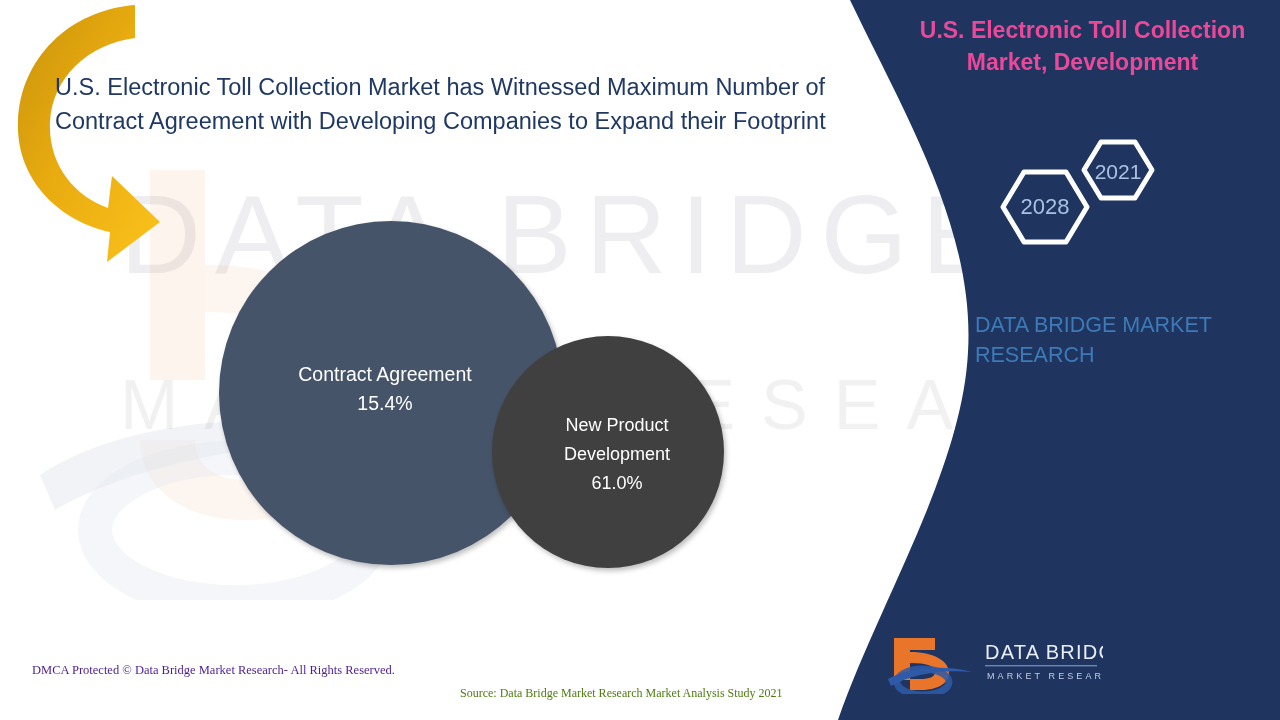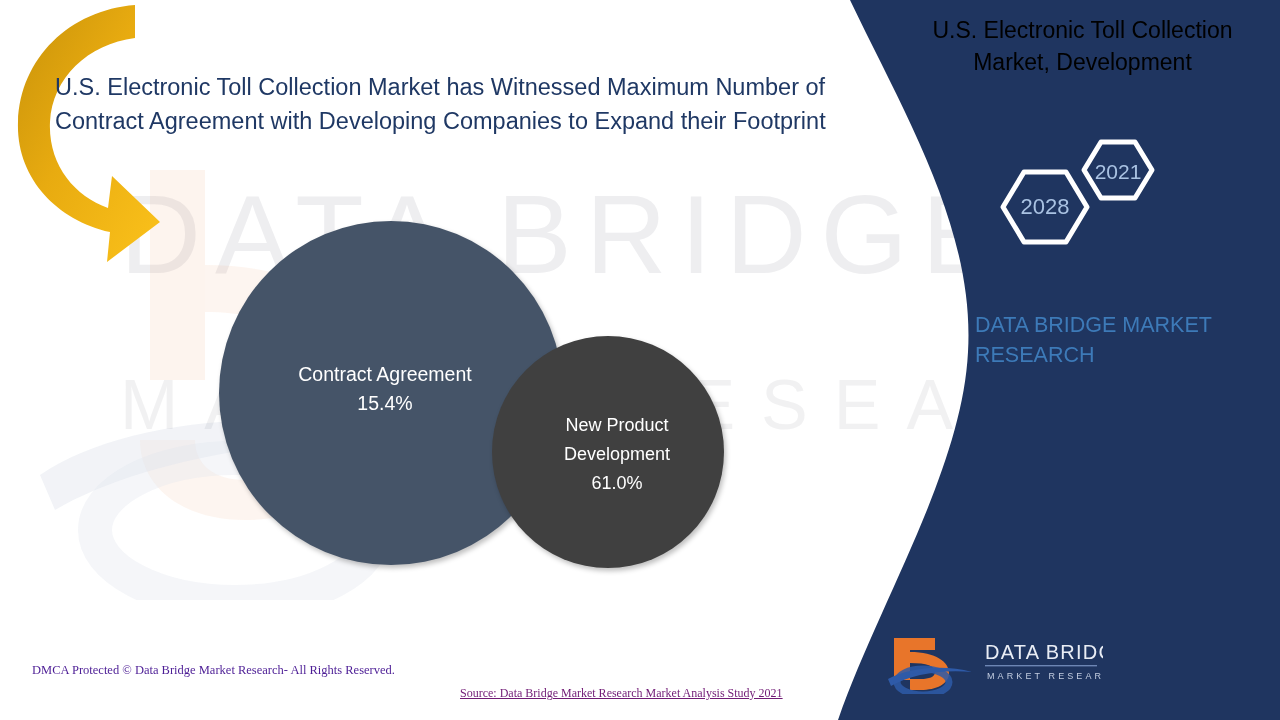--- a/index.html
+++ b/index.html
@@ -50,38 +50,38 @@
   .circle-small{
     left:492px;top:336px;width:232px;height:232px;
     background:#404040;
     box-shadow:2px 3px 5px rgba(0,0,0,0.25);
   }
   .circle-small .lbl{font-size:18px;line-height:29px;transform:translate(9px,2px);}
 
   
   .panel-title{
     position:absolute;left:905px;top:14px;width:355px;
-    color:#000000;text-align:center;font-size:23px;line-height:32px;font-weight:400;
+    color:#ec4899;text-align:center;font-size:23px;line-height:32px;font-weight:700;
   }
   .hexes{position:absolute;left:980px;top:130px;width:210px;height:160px;}
   .hex-label{fill:#a9c2e2;font-family:"Liberation Sans",sans-serif;}
   .dbmr-text{
     position:absolute;left:975px;top:310px;width:290px;text-align:left;
     color:#3d7ab8;font-size:21.5px;line-height:30px;font-weight:400;
   }
   .brand-logo{position:absolute;left:888px;top:632px;width:215px;height:62px;}
 
   
   .footer-left{
     position:absolute;left:32px;top:663px;
     font-family:"Liberation Serif", serif;font-size:12.5px;color:#4c1d95;white-space:nowrap;
   }
   .footer-source{
     position:absolute;left:460px;top:686px;
-    font-family:"Liberation Serif", serif;font-size:12px;color:#701a75;white-space:nowrap;text-decoration:underline;
+    font-family:"Liberation Serif", serif;font-size:12px;color:#4d7c0f;white-space:nowrap;
   }
 </style>
 </head>
 <body>
 
 <div id="stage">
 
   <div class="wm-layer">
     <div class="wm-text">DATA BRIDGE</div>
     <div class="wm-text row2">MARKET RESEARCH</div>

